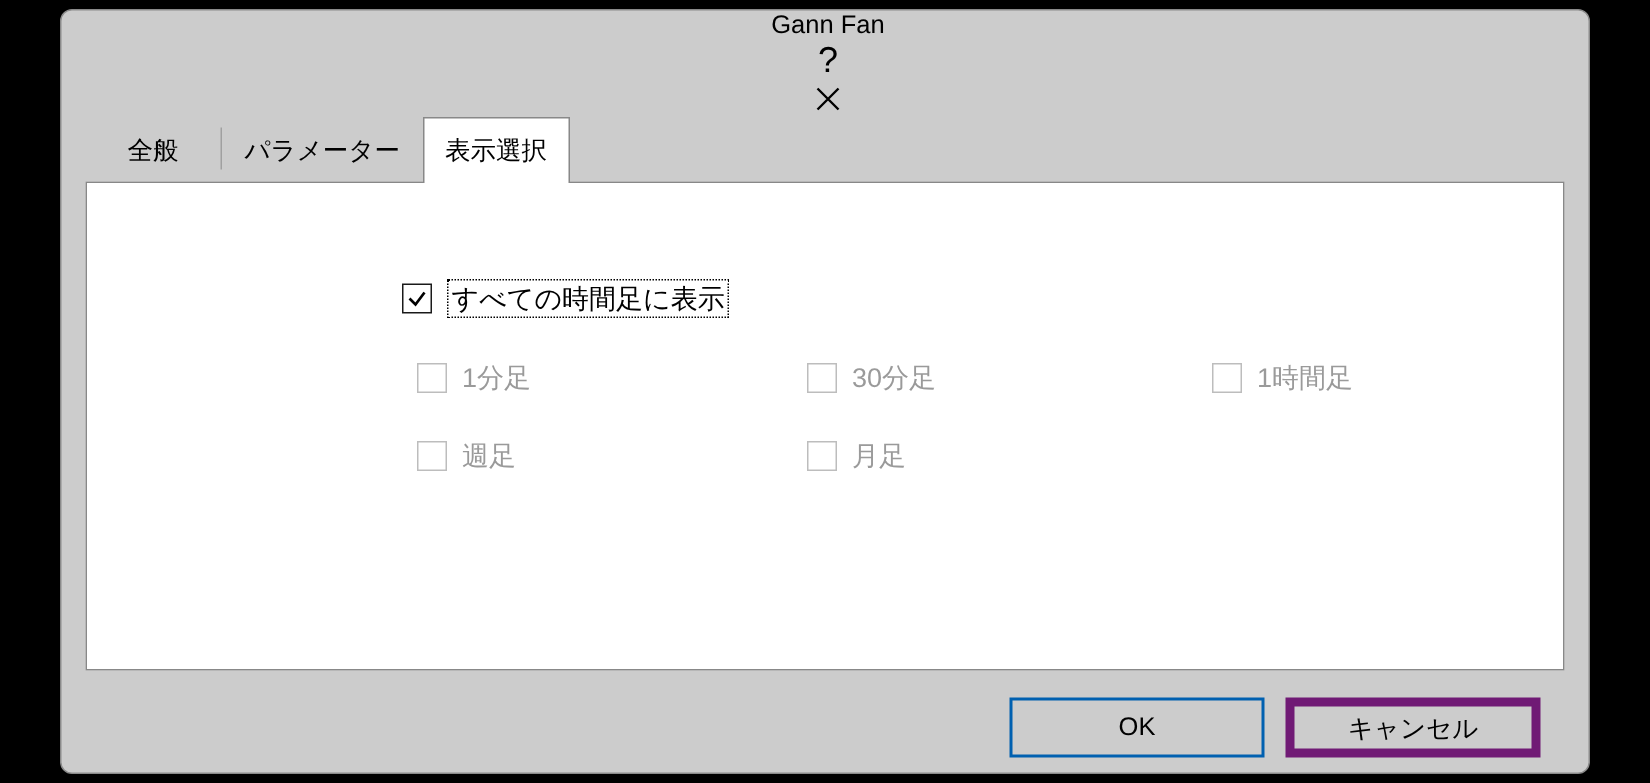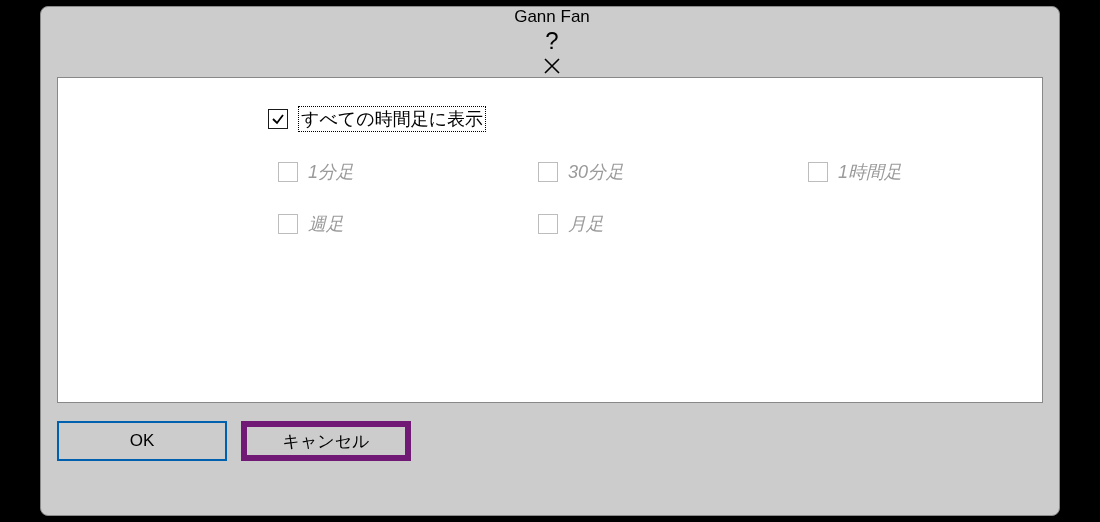--- a/index.html
+++ b/index.html
@@ -93,21 +93,21 @@
       align-self: stretch;
       margin: 8px 0;
     }
 
     .tabpanel {
       background: #fff;
       border: 1px solid #888;
       height: 326px;
       position: relative;
       z-index: 1;
-      padding: 28px 30px 20px 210px;
+      padding: 64px 30px 20px 210px;
     }
 
     .row-top {
       display: flex;
       align-items: center;
       margin-bottom: 28px;
     }
 
     .checkbox {
       width: 20px;
@@ -137,30 +137,29 @@
       color: #9a9a9a;
     }
 
     .grid {
       display: grid;
       grid-template-columns: 250px 260px 200px;
       row-gap: 28px;
       column-gap: 10px;
       margin-top: 6px;
       margin-left: 10px;
-      font-style: italic;
     }
     .grid-item {
       display: flex;
       align-items: center;
     }
 
     .buttons {
       display: flex;
-      justify-content: flex-start;
+      justify-content: flex-end;
       gap: 14px;
       padding: 18px 16px 0 0;
     }
     .btn {
       width: 170px;
       height: 40px;
       display: flex;
       align-items: center;
       justify-content: center;
       font-size: 17px;
@@ -186,20 +185,32 @@
       <span>
         <svg viewBox="0 0 18 18">
             <path d="M2 2 L16 16 M16 2 L2 16" stroke="#000" stroke-width="1.6" fill="none"></path>
           </svg>
       </span>
     </div>
   </div>
 
   <div class="content">
 
+    <div class="tabstrip">
+      <div class="tab inactive">
+        <span>全般</span>
+      </div>
+      <div class="tab-divider"></div>
+      <div class="tab inactive">
+        <span>パラメーター</span>
+      </div>
+      <div class="tab active">
+        <span>表示選択</span>
+      </div>
+    </div>
 
     <div class="tabpanel">
 
       <div class="row-top">
         <span class="checkbox">
           <svg viewBox="0 0 14 14">
               <path d="M2 7 L6 11 L12 3" stroke="#000" stroke-width="1.8" fill="none"></path>
             </svg>
         </span>
         <span class="chk-label dotted">すべての時間足に表示</span>

